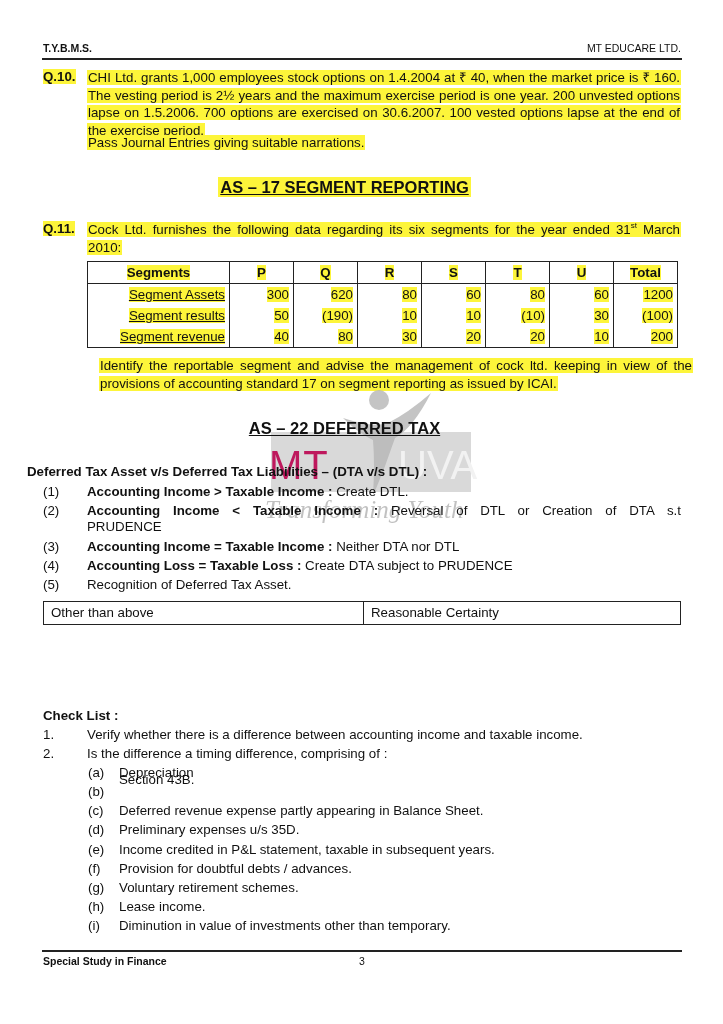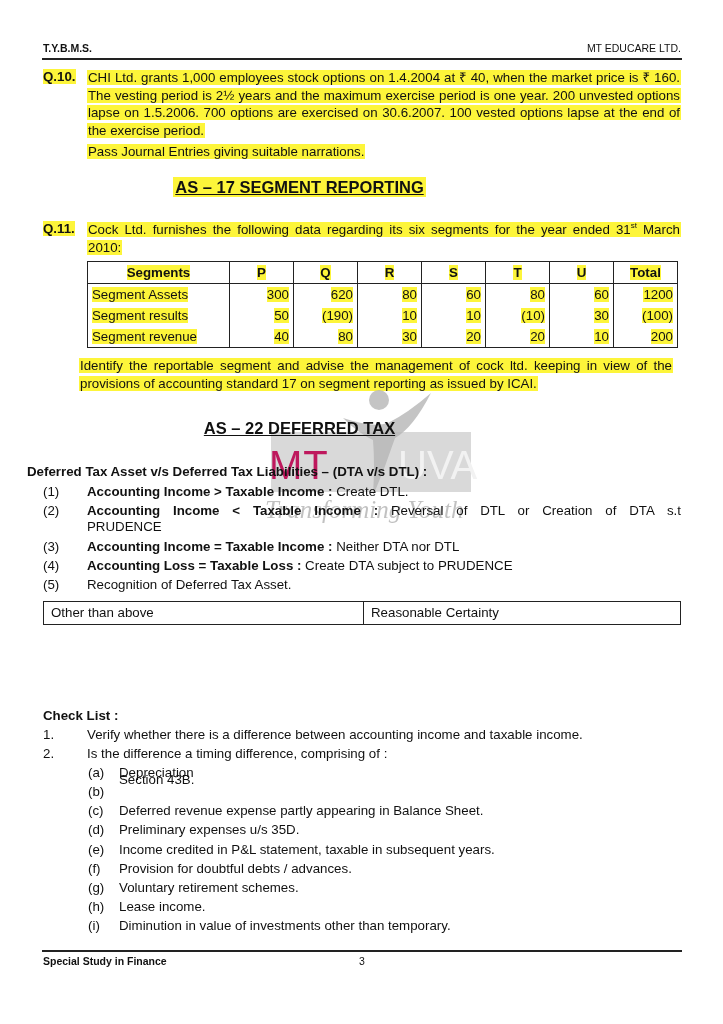--- a/index.html
+++ b/index.html
@@ -14,42 +14,42 @@
   #hdr-right { right: 42px; top: 42px; font-size: 10.5px; }
   #hdr-rule { left: 42px; top: 58px; width: 640px; height: 1.5px; background: #222; }
 
   
   .qnum { font-weight: bold; }
   .para { line-height: 17.5px; text-align: justify; }
   .para span.hl { box-decoration-break: clone; -webkit-box-decoration-break: clone; padding: 0 1px; }
 
   #q10-num { left: 43px; top: 69px; }
   #q10-text { left: 87px; top: 69px; width: 594px; }
-  #q10-pass { left: 87px; top: 143px; }
-
-  .section-title { left: 0; width: 599px; text-align: center; font-weight: bold; font-size: 16.5px; }
+  #q10-pass { left: 87px; top: 134px; }
+
+  .section-title { left: 0; width: 599px; text-align: center; font-weight: bold; font-size: 16.5px; padding-left: 45px; }
   .section-title span { text-decoration: underline; padding: 1px 2px; }
   #as17-title { top: 178px; }
   #as22-title { top: 419px; }
   #as22-title span { background: transparent; }
 
   #q11-num { left: 43px; top: 221px; }
   #q11-text { left: 87px; top: 221px; width: 594px; }
   sup { font-size: 8px; vertical-align: 6px; line-height: 0; }
 
   
   #seg-table { left: 87px; top: 261px; border-collapse: collapse; border: 1px solid #222; font-size: 13.3px; }
   #seg-table th, #seg-table td { border-left: 1px solid #222; border-right: 1px solid #222; padding: 0 4px; height: 21px; line-height: 21px; }
   #seg-table th { border-bottom: 1px solid #222; text-align: center; font-weight: bold; }
   #seg-table td.num { text-align: right; }
-  #seg-table td.label { text-align: left; }
+  #seg-table td.label { text-align: right; text-decoration: underline; }
   #seg-table col.c0 { width: 142px; }
   #seg-table col.cn { width: 64px; }
 
-  #q11-identify { left: 79px; top: 357px; width: 594px; }
+  #q11-identify { left: 99px; top: 357px; width: 594px; }
 
   
   #watermark { left: 263px; top: 388px; width: 210px; height: 145px; pointer-events: none; }
   #wm-box { position: absolute; left: 8px; top: 44px; width: 200px; height: 60px; background: #b9b9b9; opacity: 0.55; }
   #wm-mt { position: absolute; left: 6px; top: 55px; font-size: 40px; color: #be185d; letter-spacing: 1px; }
   #wm-uva { position: absolute; left: 135px; top: 55px; font-size: 40px; color: #f2f2f2; }
   #wm-figure { position: absolute; left: 70px; top: 0px; width: 100px; height: 110px; }
   #wm-tag { position: absolute; left: 2px; top: 108px; font-family: "Liberation Serif", serif; font-style: italic; font-size: 25px; color: #a8a8a8; opacity: 0.7; }
 
   

